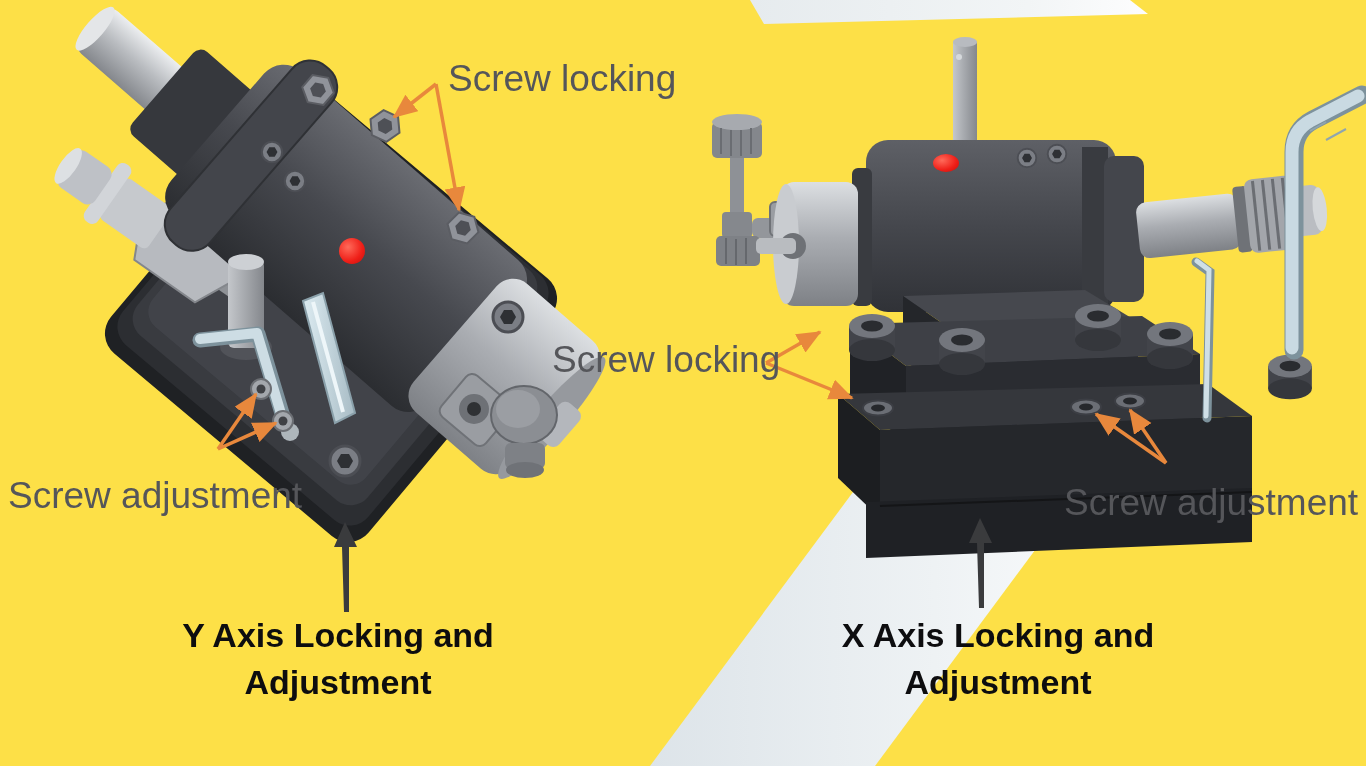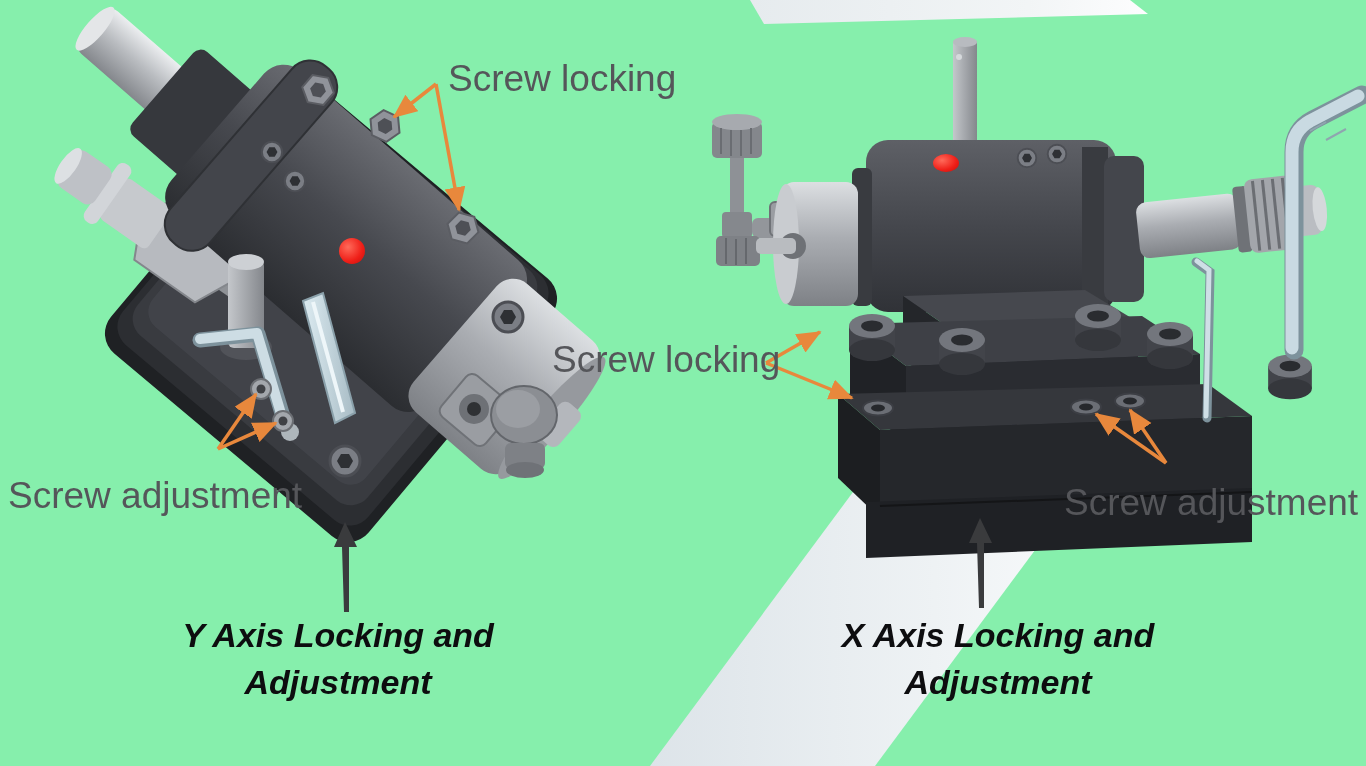--- a/index.html
+++ b/index.html
@@ -1,22 +1,22 @@
 <!DOCTYPE html>
 <html><head>
 <meta charset="utf-8">
 <style>
   html,body{margin:0;padding:0;background:#ffffff;}
-  #canvas{position:relative;width:1366px;height:766px;background:#86efac;overflow:hidden;
+  #canvas{position:relative;width:1366px;height:766px;background:#fde047;overflow:hidden;
           font-family:"Liberation Sans",sans-serif;}
   #scene{position:absolute;left:0;top:0;}
   .label{position:absolute;font-size:37px;color:#55565A;white-space:nowrap;line-height:1;
          font-family:"Liberation Sans",sans-serif;}
   .caption{position:absolute;width:400px;text-align:center;font-weight:bold;font-size:34px;
-           line-height:1.38;color:#0d0d0f;font-family:"Liberation Sans",sans-serif;font-style:italic;}
+           line-height:1.38;color:#0d0d0f;font-family:"Liberation Sans",sans-serif;}
 </style>
 </head>
 <body>
 
 <div id="canvas">
 
 <svg id="scene" width="1366" height="766" viewBox="0 0 1366 766">
   <defs>
     <linearGradient id="silver" x1="0" y1="0" x2="0" y2="1">
       <stop offset="0" stop-color="#eceef0"></stop>

